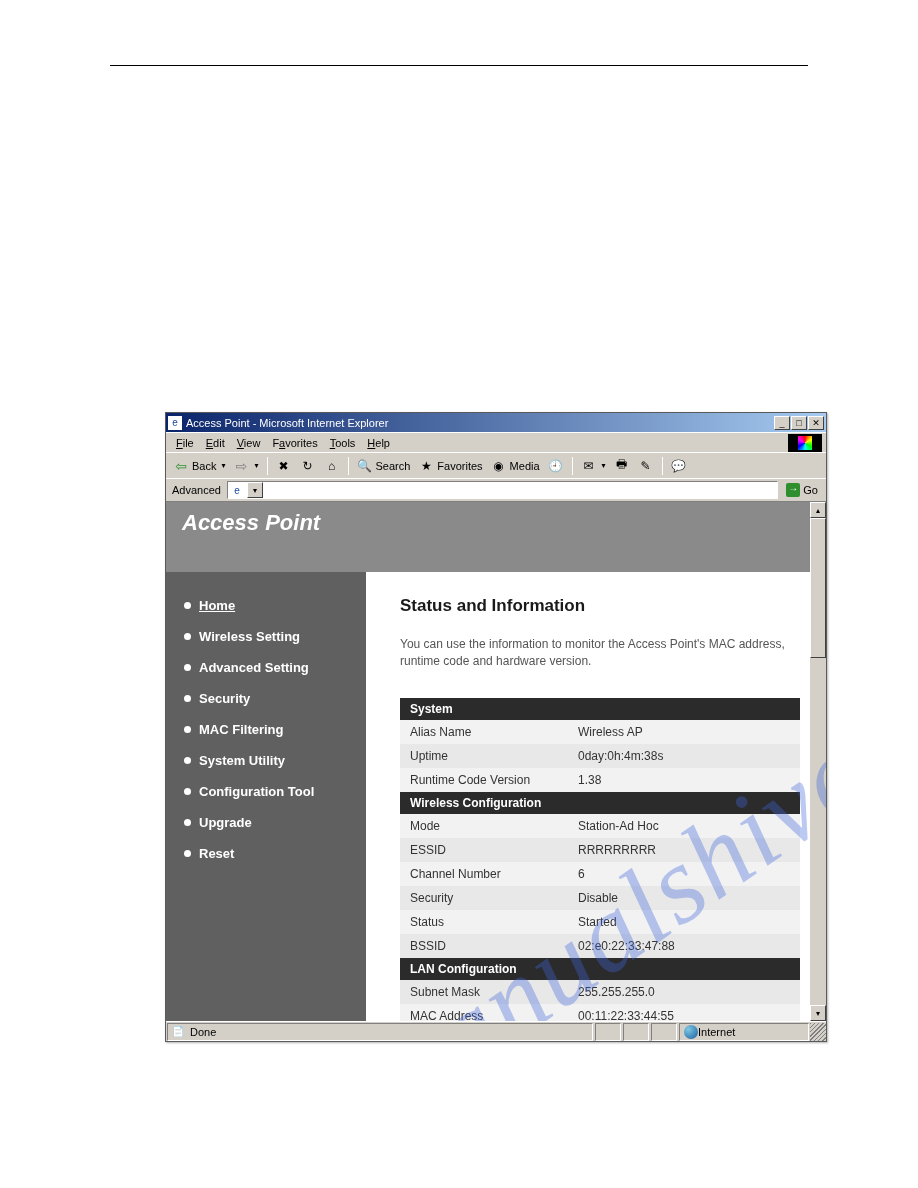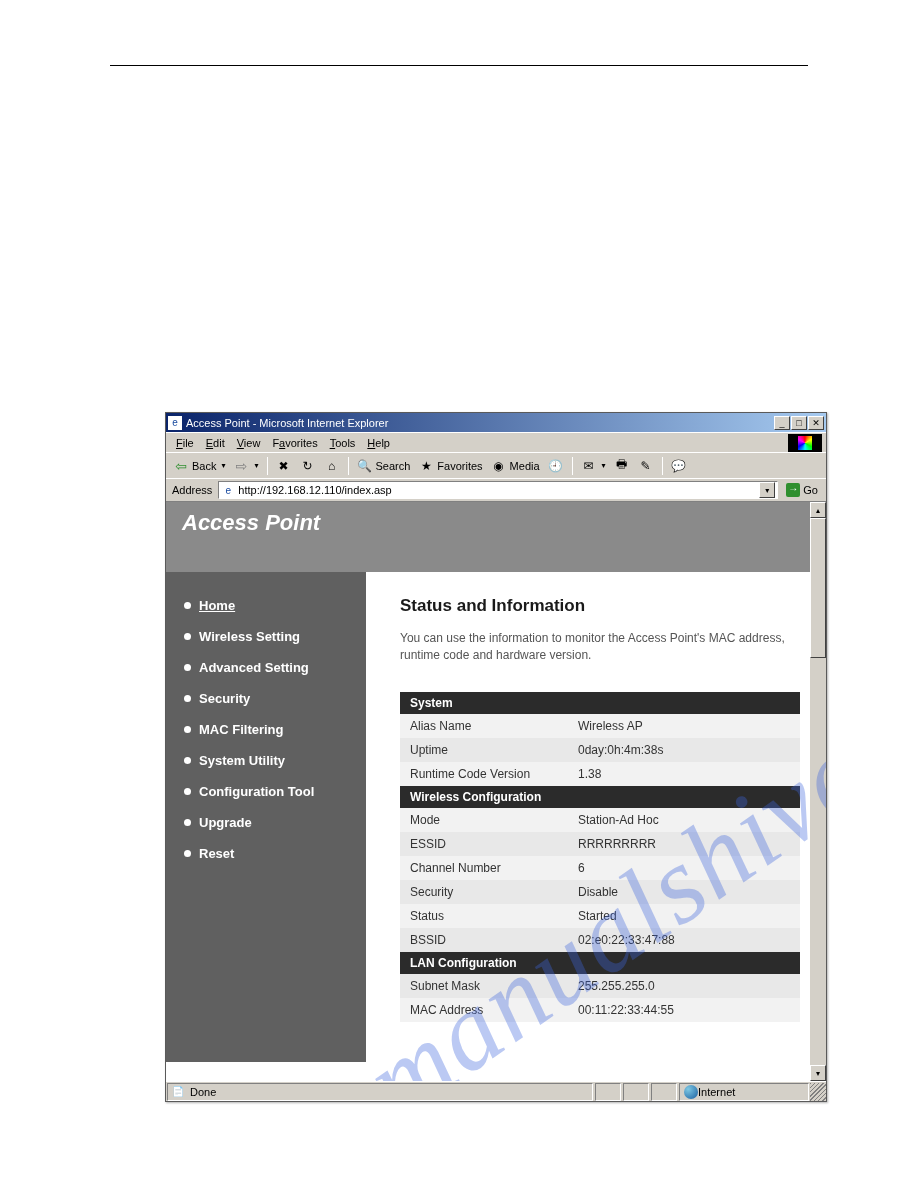--- a/index.html
+++ b/index.html
@@ -34,32 +34,32 @@
   .addressbar { height: 23px; background: #d4d0c8; border-top: 1px solid #fff; display: flex; align-items: center; padding: 0 4px; gap: 4px; }
   .addressbar .lbl { padding: 0 2px; }
   .addressbar .addr-input { flex: 1; height: 18px; background: #fff; border: 1px solid #808080; border-right-color: #fff; border-bottom-color: #fff; display: flex; align-items: center; padding: 0 2px; position: relative; }
   .addressbar .addr-input .page-icon { width: 14px; height: 14px; margin-right: 3px; display: inline-flex; align-items: center; justify-content: center; font-size: 10px; color: #1a4ba0; background: #fff; }
   .addressbar .addr-input .url { flex: 1; font-size: 11px; }
   .addressbar .addr-input .dd { width: 16px; height: 16px; background: #d4d0c8; border: 1px solid #fff; border-right-color: #404040; border-bottom-color: #404040; display: flex; align-items: center; justify-content: center; font-size: 8px; }
   .addressbar .go-btn { display: flex; align-items: center; gap: 3px; padding: 0 4px; cursor: pointer; }
   .addressbar .go-icon { width: 14px; height: 14px; background: #2f8f2f; border-radius: 2px; position: relative; }
   .addressbar .go-icon::after { content: "→"; color: #fff; font-size: 10px; position: absolute; left: 2px; top: -1px; }
 
-  .content-area { height: 580px; background: #fff; position: relative; overflow: hidden; border-top: 1px solid #808080; }
+  .content-area { height: 520px; background: #fff; position: relative; overflow: hidden; border-top: 1px solid #808080; }
 
   .ap-header { height: 70px; background: #8a8a8a; color: #fff; padding: 8px 16px; font-size: 22px; font-weight: bold; font-style: italic; font-family: Arial, sans-serif; }
 
   .ap-body { display: flex; min-height: 490px; }
   .sidebar { width: 200px; background: #606060; padding: 18px 0 40px 18px; }
   .sidebar .nav-item { color: #fff; font-size: 13px; font-weight: bold; padding: 8px 0; display: flex; align-items: center; gap: 8px; cursor: pointer; }
   .sidebar .bullet { width: 7px; height: 7px; border-radius: 50%; background: #fff; display: inline-block; }
   .sidebar .nav-item.active { text-decoration: underline; }
 
   .main { flex: 1; background: #fff; padding: 24px 26px 20px 34px; overflow-y: auto; }
-  .main h2 { font-size: 17px; font-weight: bold; font-family: Arial, sans-serif; color: #1a1a1a; margin-bottom: 14px; }
+  .main h2 { font-size: 17px; font-weight: bold; font-family: Arial, sans-serif; color: #1a1a1a; margin-bottom: 20px; }
   .main .desc { font-size: 12px; color: #555; line-height: 1.4; margin-bottom: 28px; }
 
   .info-table { width: 100%; border-collapse: collapse; font-size: 12px; }
   .info-table tr.section td { background: #2b2b2b; color: #fff; font-weight: bold; padding: 4px 10px; }
   .info-table tr.row td { background: #e8e8e8; color: #333; padding: 5px 10px; }
   .info-table tr.row:nth-of-type(even) td { background: #f2f2f2; }
   .info-table td.key { width: 42%; }
   .info-table td.val { width: 58%; }
 
   .scrollbar-v { position: absolute; right: 0; top: 0; width: 16px; height: 100%; background: #d4d0c8; }
@@ -157,24 +157,23 @@
       <div class="tbtn">
           <span class="icon">✎</span>
         </div>
       <div class="sep"></div>
       <div class="tbtn">
           <span class="icon">💬</span>
         </div>
     </div>
 
     <div class="addressbar">
-      <span class="lbl">Address</span>
+      <span class="lbl">Advanced</span>
       <div class="addr-input">
         <span class="page-icon">e</span>
-        <span class="url">http://192.168.12.110/index.asp</span>
         <div class="dd">▾</div>
       </div>
       <div class="go-btn">
         <span class="go-icon"></span>
         <span>Go</span>
       </div>
     </div>
 
     <div class="content-area">
       <div class="ap-header">

